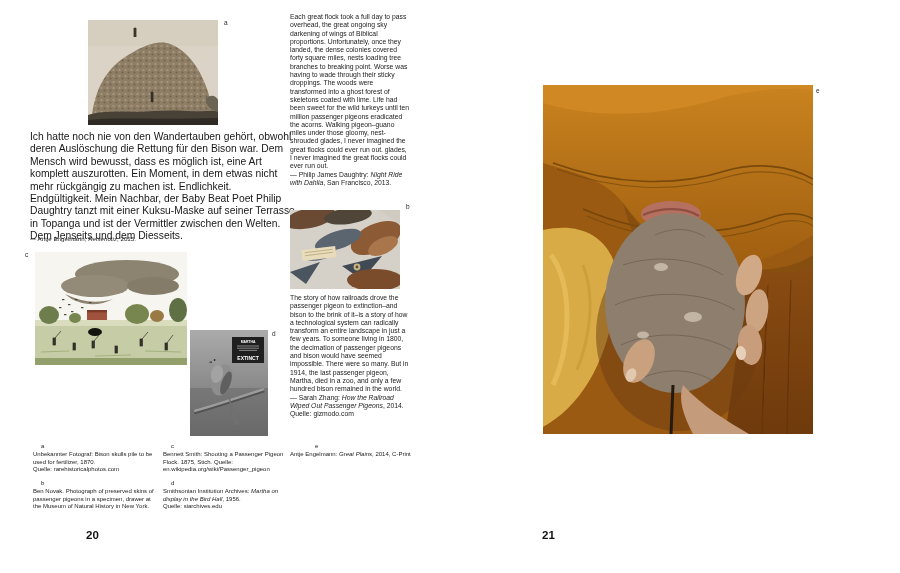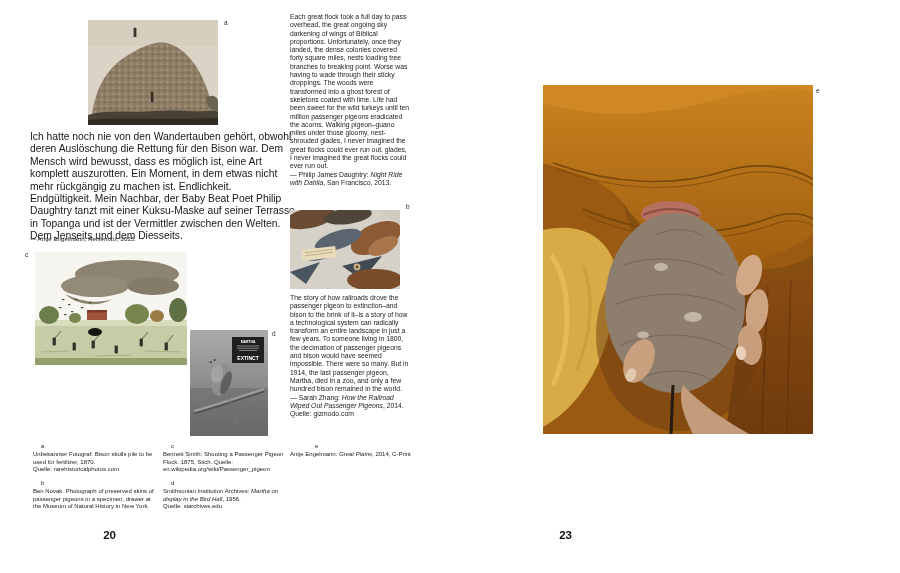--- a/index.html
+++ b/index.html
@@ -16,21 +16,21 @@
   .it{font-style:italic;}
   .cap{position:absolute;top:443px;width:126px;font-size:6px;line-height:7.3px;color:#232323;}
   .cap .letter{margin-left:8px;margin-bottom:1px;}
   .cap .block{margin-bottom:0;}
   .cap .gap{height:7px;}
   .cap-col1{left:33px;}
   .cap-col2{left:163px;}
   .cap-col3{left:290px;}
   .cap-col3 .letter{margin-left:25px;}
   .url{overflow-wrap:anywhere;}
-  .pagenum{position:absolute;top:529px;width:30px;text-align:right;
+  .pagenum{position:absolute;top:529px;width:30px;text-align:left;
            font-size:11.5px;font-weight:bold;color:#111;}
   .pn-left{left:86px;}
   .pn-right{left:542px;}
   .fig{position:absolute;}
   .fig svg{display:block;width:100%;height:100%;}
 </style>
 </head>
 <body>
 
 <div class="spread">
@@ -266,16 +266,16 @@
         <ellipse cx="214" cy="226" rx="11" ry="22" fill="#cda482" transform="rotate(8 214 226)"></ellipse>
         <ellipse cx="207" cy="260" rx="12" ry="20" fill="#c79d7c" transform="rotate(-6 207 260)"></ellipse>
         <ellipse cx="96" cy="276" rx="14" ry="23" fill="#c9a17f" transform="rotate(24 96 276)"></ellipse>
         <ellipse cx="88" cy="290" rx="5" ry="7" fill="#e2c8ae" transform="rotate(24 88 290)"></ellipse>
         <ellipse cx="198" cy="268" rx="5" ry="7" fill="#e8d0b8" transform="rotate(-8 198 268)"></ellipse>
         <path d="M140,300 C160,322 184,336 206,349 L150,349 C140,330 135,314 140,300 Z" fill="#c49c7c"></path>
       </svg>
     </div>
     <div class="figlabel" style="left:816px;top:88px;">e</div>
 
-    <div class="pagenum pn-right">23</div>
+    <div class="pagenum pn-right">21</div>
   </div>
 
 </div>
 
 </body></html>

